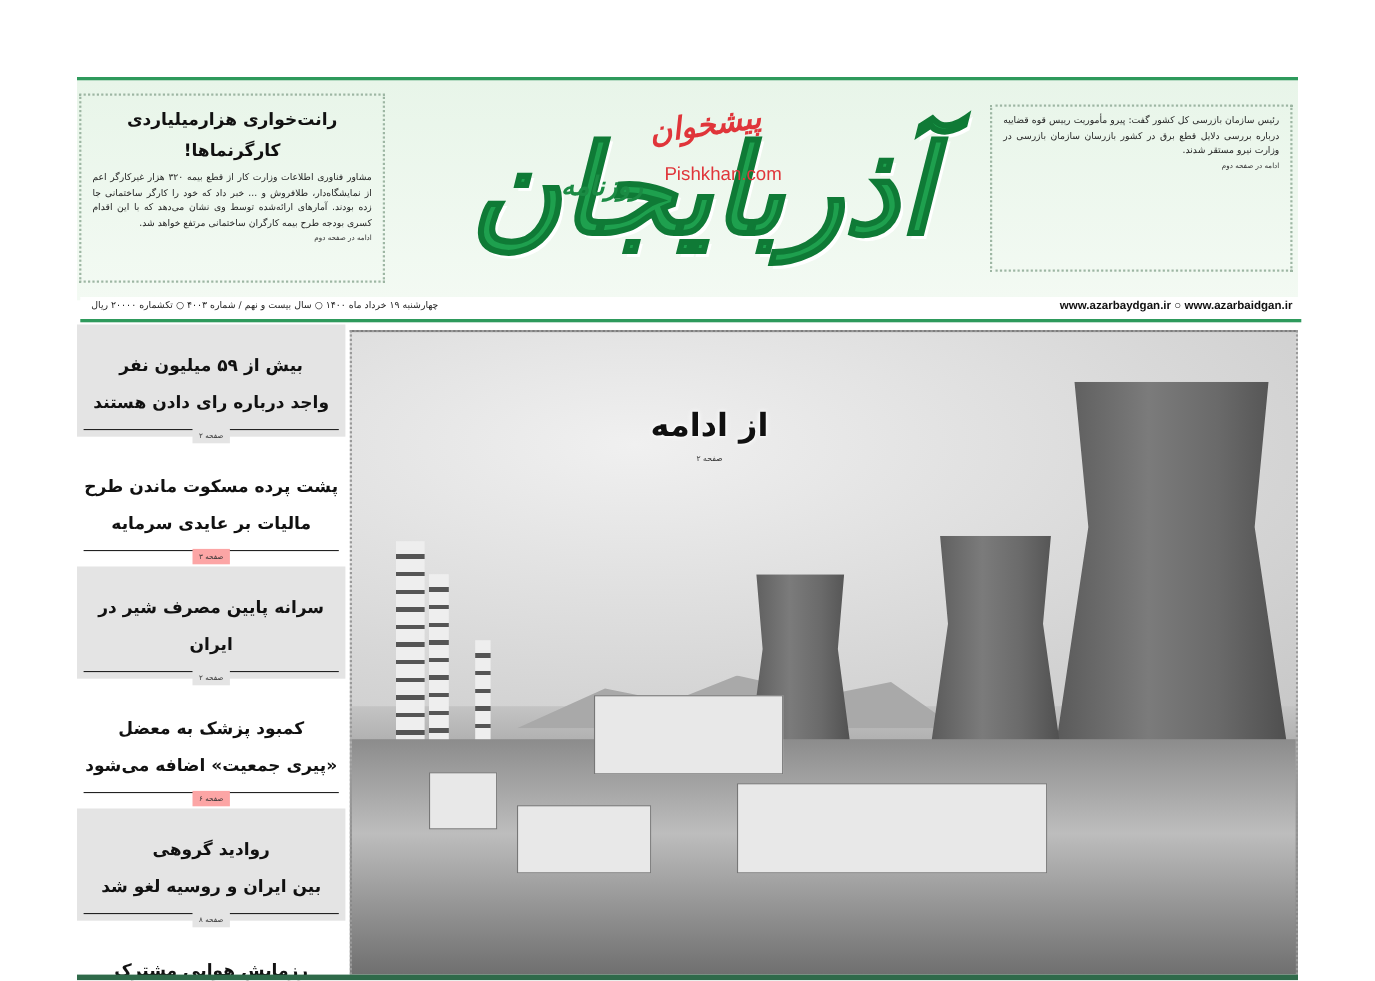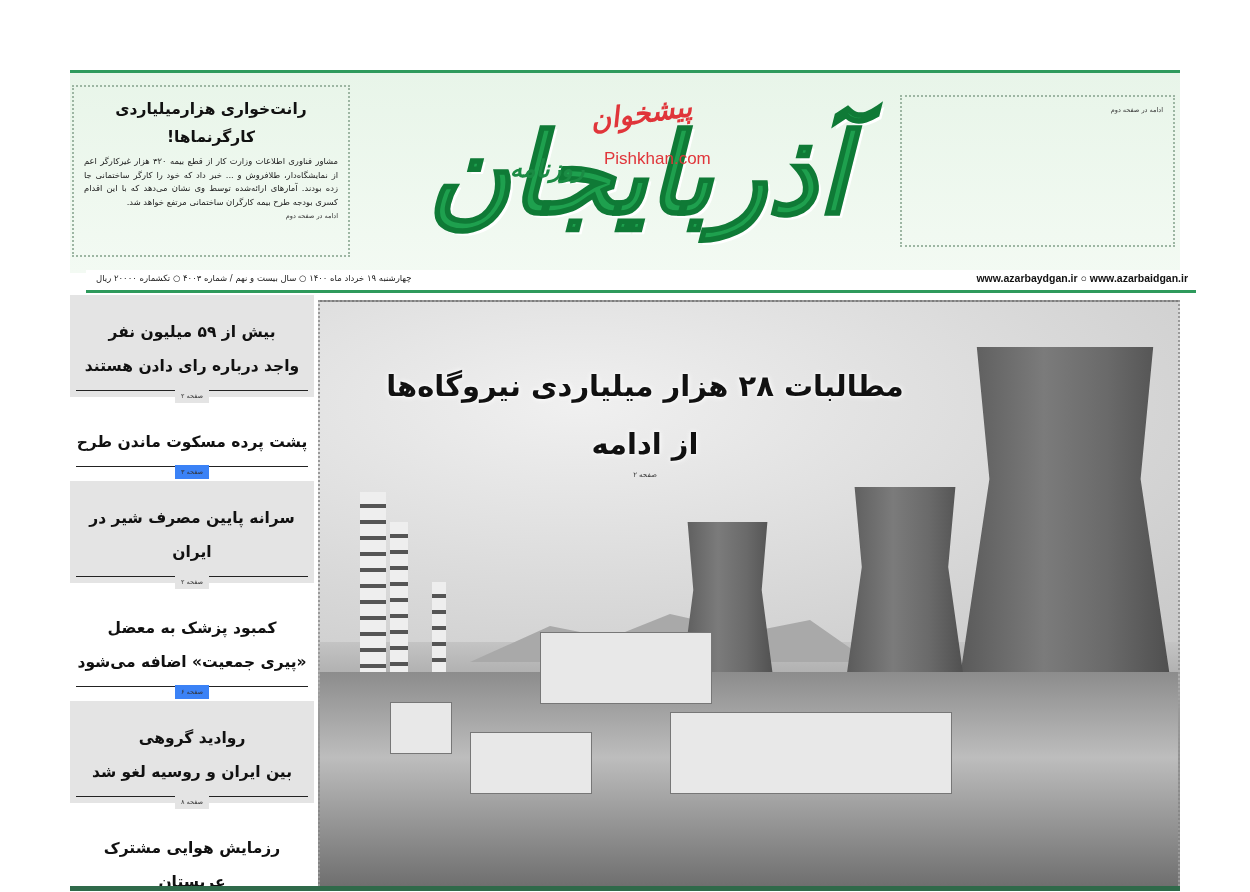--- a/index.html
+++ b/index.html
@@ -11,33 +11,33 @@
   .teaser.left{left:2px;width:278px;}
   .teaser.right{left:830px;width:275px;top:22px;height:152px;}
   .teaser h2{margin:2px 0 4px;font-family:"DejaVu Sans",sans-serif;font-weight:bold;font-size:15.5px;line-height:28px;color:#111;}
   .teaser p{margin:0;font-size:8.4px;line-height:13.5px;text-align:justify;color:#222;}
   .teaser .cont{display:block;text-align:right;font-size:6.5px;color:#333;margin-top:3px;}
   .logo{position:absolute;left:330px;top:4px;width:450px;height:196px;direction:rtl;}
   .logo-main{position:absolute;left:10px;top:2px;width:430px;text-align:center;font-family:"DejaVu Serif",serif;font-weight:bold;font-style:italic;font-size:112px;line-height:190px;color:#1ea04e;-webkit-text-stroke:2px #0f7a36;text-shadow:0 0 0 #fff, 3px 3px 0 #ffffff;letter-spacing:-2px;margin-left:13px;}
   .logo-sub{position:absolute;left:110px;top:78px;font-family:"DejaVu Sans",sans-serif;font-weight:bold;font-style:italic;font-size:24px;color:#1b8b44;}
   .wm-fa{position:absolute;left:190px;top:20px;font-family:"DejaVu Sans",sans-serif;font-weight:bold;font-style:italic;font-size:28px;color:#e0353a;transform:rotate(-8deg);}
   .wm-en{position:absolute;left:172px;top:72px;font-family:"Liberation Sans",sans-serif;font-size:17px;color:#e0353a;margin-left:32px;}
-  .infobar{position:absolute;left:16px;top:200px;width:1110px;height:20px;border-bottom:3px solid #2e9a5c;background:#fff;}
+  .infobar{position:absolute;left:3px;top:200px;width:1110px;height:20px;border-bottom:3px solid #2e9a5c;background:#fff;}
   .infobar .date{position:absolute;left:10px;top:3px;font-size:8.5px;color:#222;direction:rtl;}
   .infobar .web{position:absolute;right:8px;top:2px;font-family:"Liberation Sans",sans-serif;font-weight:bold;font-size:10.5px;color:#111;}
   
   .side{position:absolute;left:0;top:225px;width:244px;height:595px;}
   .story{position:relative;width:244px;box-sizing:border-box;direction:rtl;text-align:center;padding-top:20px;}
   .story.gray{background:#e4e4e4;}
   .story h3{margin:0;font-family:"DejaVu Sans",sans-serif;font-weight:bold;font-size:15.5px;line-height:34px;color:#111;}
   .story .rule{position:relative;height:14px;margin:0 6px;}
   .story .rule:before{content:"";position:absolute;left:0;right:0;top:7px;border-top:1.5px solid #222;}
   .story .rule span{position:relative;display:inline-block;background:inherit;padding:0 6px;font-size:6.5px;line-height:14px;color:#333;}
   .story.gray .rule span{background:#e4e4e4;}
-  .story.white .rule span{background:#3b82f6;}
+  .story.white .rule span{background:#fca5a5;}
   .sep{height:8px;background:#fff;}
   
   .photo{position:absolute;left:248px;top:230px;width:858px;height:584px;border-top:2px dotted #999;border-left:2px dotted #999;border-right:2px dotted #999;overflow:hidden;
     background:linear-gradient(180deg,#d9d9d9 0%,#e6e6e6 35%,#cfcfcf 55%,#9a9a9a 70%,#7d7d7d 100%);}
   .sky{position:absolute;left:0;top:0;width:100%;height:340px;background:radial-gradient(ellipse at 30% 30%,#f0f0f0 0%,#dcdcdc 50%,#c8c8c8 100%);}
   .mtn{position:absolute;left:150px;top:300px;width:400px;height:60px;background:#a9a9a9;clip-path:polygon(0 100%,20% 40%,35% 60%,50% 20%,70% 50%,85% 30%,100% 100%);}
   .tower{position:absolute;background:linear-gradient(90deg,#5a5a5a 0%,#7b7b7b 40%,#6a6a6a 70%,#4f4f4f 100%);clip-path:polygon(8% 0,92% 0,86% 40%,100% 100%,0 100%,14% 40%);}
   .tower.t1{left:640px;top:45px;width:210px;height:330px;}
   .tower.t2{left:525px;top:185px;width:120px;height:200px;}
   .tower.t3{left:360px;top:220px;width:95px;height:170px;}
@@ -62,38 +62,40 @@
     </div>
 
     <div class="logo">
       <div class="logo-main">آذربایجان</div>
       <div class="logo-sub">روزنامه</div>
       <div class="wm-fa">پیشخوان</div>
       <div class="wm-en">Pishkhan.com</div>
     </div>
 
     <div class="teaser right">
+      <p>رئیس سازمان بازرسی کل کشور گفت: پیرو مأموریت رییس قوه قضاییه درباره بررسی دلایل قطع برق در کشور بازرسان سازمان بازرسی در وزارت نیرو مستقر شدند.</p>
       <span class="cont">ادامه در صفحه دوم</span>
     </div>
   </div>
 
   <div class="infobar">
     <span class="date">چهارشنبه ۱۹ خرداد ماه ۱۴۰۰ ○ سال بیست و نهم / شماره ۴۰۰۳ ○ تکشماره ۲۰۰۰۰ ریال</span>
     <span class="web">www.azarbaydgan.ir ○ www.azarbaidgan.ir</span>
   </div>
 
   <div class="side">
     <div class="story gray">
       <h3>بیش از ۵۹ میلیون نفر</h3>
       <h3>واجد درباره رای دادن هستند</h3>
       <div class="rule"><span>صفحه ۲</span></div>
     </div>
     <div class="sep"></div>
     <div class="story white">
       <h3>پشت پرده مسکوت ماندن طرح</h3>
+      <h3>مالیات بر عایدی سرمایه</h3>
       <div class="rule"><span>صفحه ۳</span></div>
     </div>
     <div class="sep"></div>
     <div class="story gray">
       <h3>سرانه پایین مصرف شیر در ایران</h3>
       <div class="rule"><span>صفحه ۲</span></div>
     </div>
     <div class="sep"></div>
     <div class="story white">
       <h3>کمبود پزشک به معضل</h3>
@@ -122,20 +124,19 @@
     <div class="tower t3"></div>
     <div class="stack" style="left:40px;top:190px;width:26px;height:230px;"></div>
     <div class="stack" style="left:70px;top:220px;width:18px;height:200px;"></div>
     <div class="stack" style="left:112px;top:280px;width:14px;height:130px;"></div>
     <div class="ground"></div>
     <div class="bldg" style="left:220px;top:330px;width:170px;height:70px;"></div>
     <div class="bldg" style="left:350px;top:410px;width:280px;height:80px;"></div>
     <div class="bldg" style="left:150px;top:430px;width:120px;height:60px;"></div>
     <div class="bldg" style="left:70px;top:400px;width:60px;height:50px;"></div>
     <div class="headline">
-      <h1>مطالبات ۲۸ هزار میلیاردی نیروگاه‌ها</h1>
       <h1>از ادامه</h1>
       <span class="pg">صفحه ۲</span>
     </div>
   </div>
 
   <div class="bottom-bar"></div>
 </div>
 
 </body></html>

